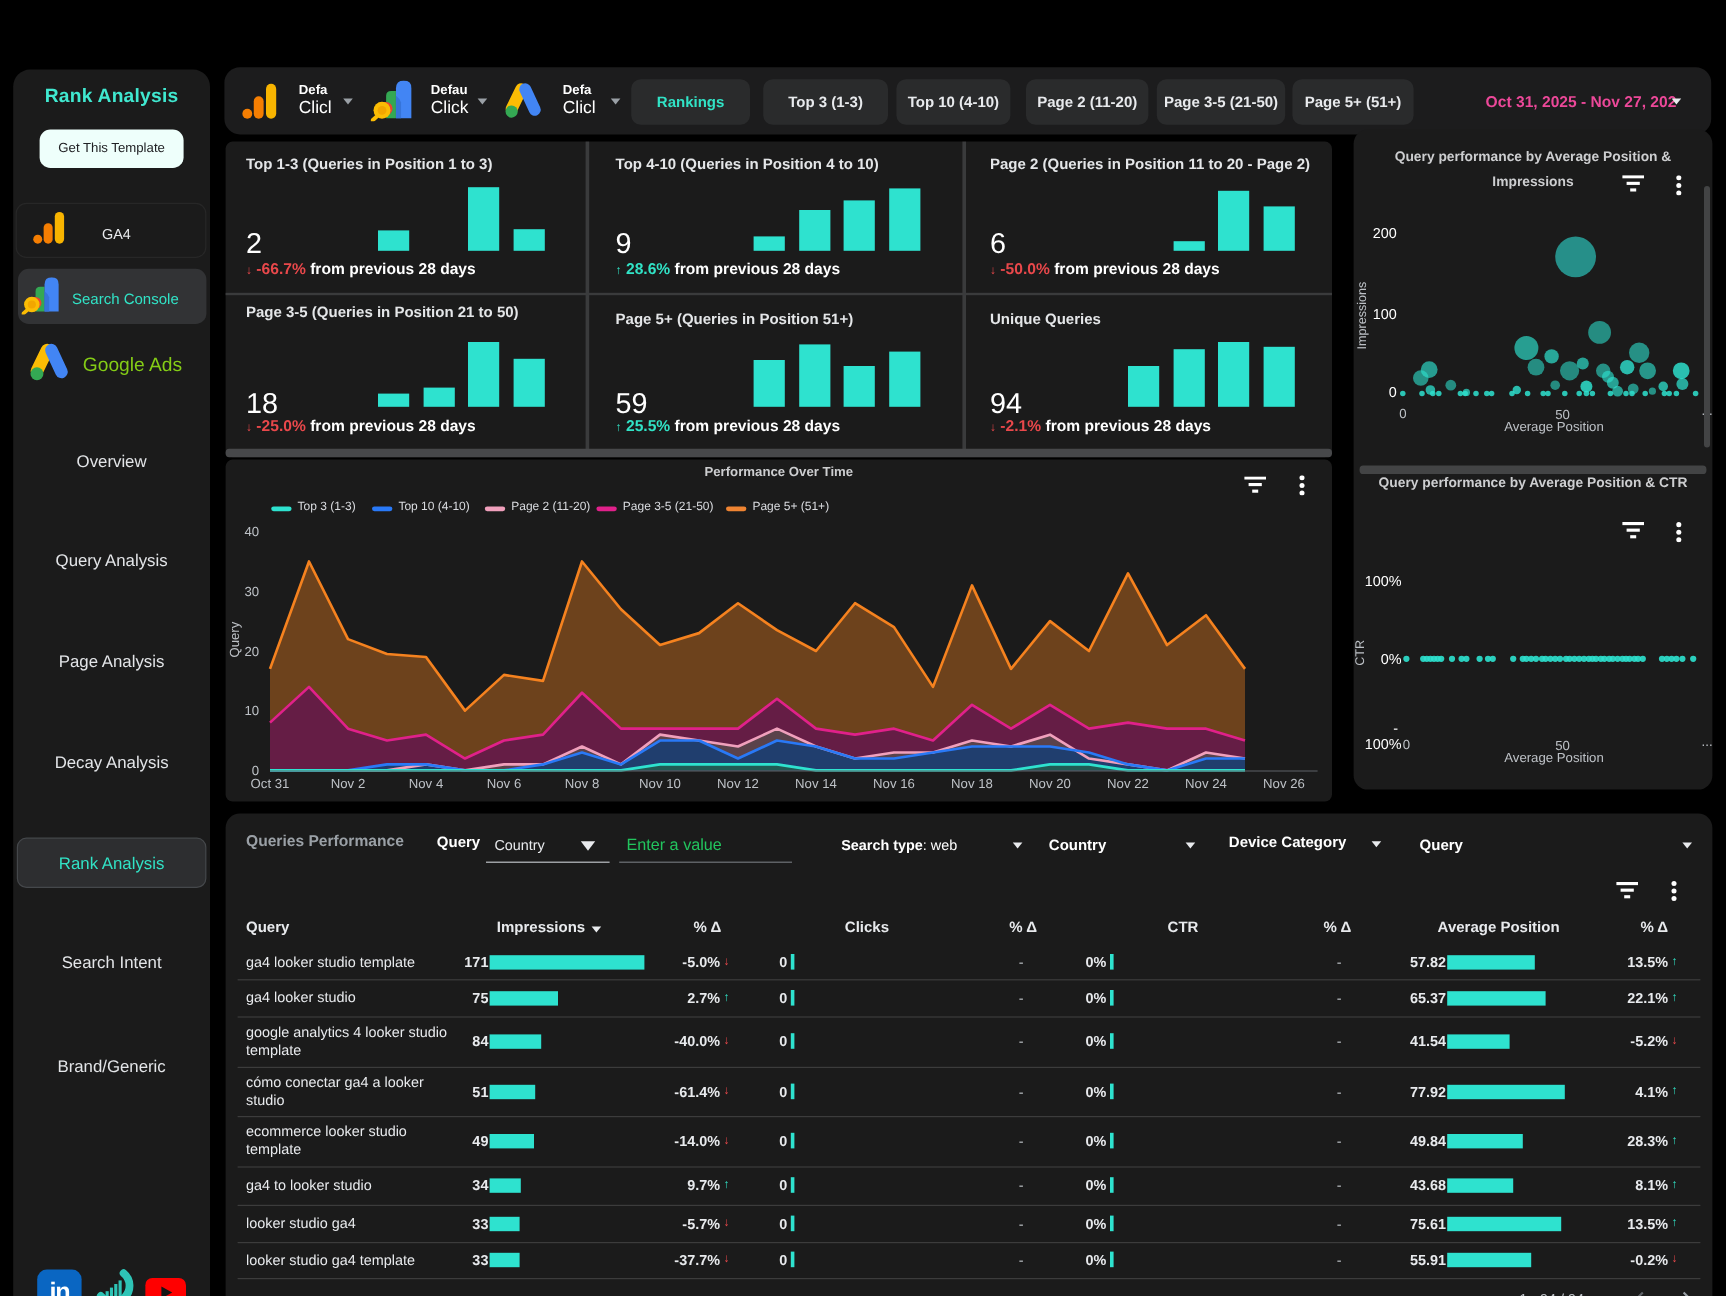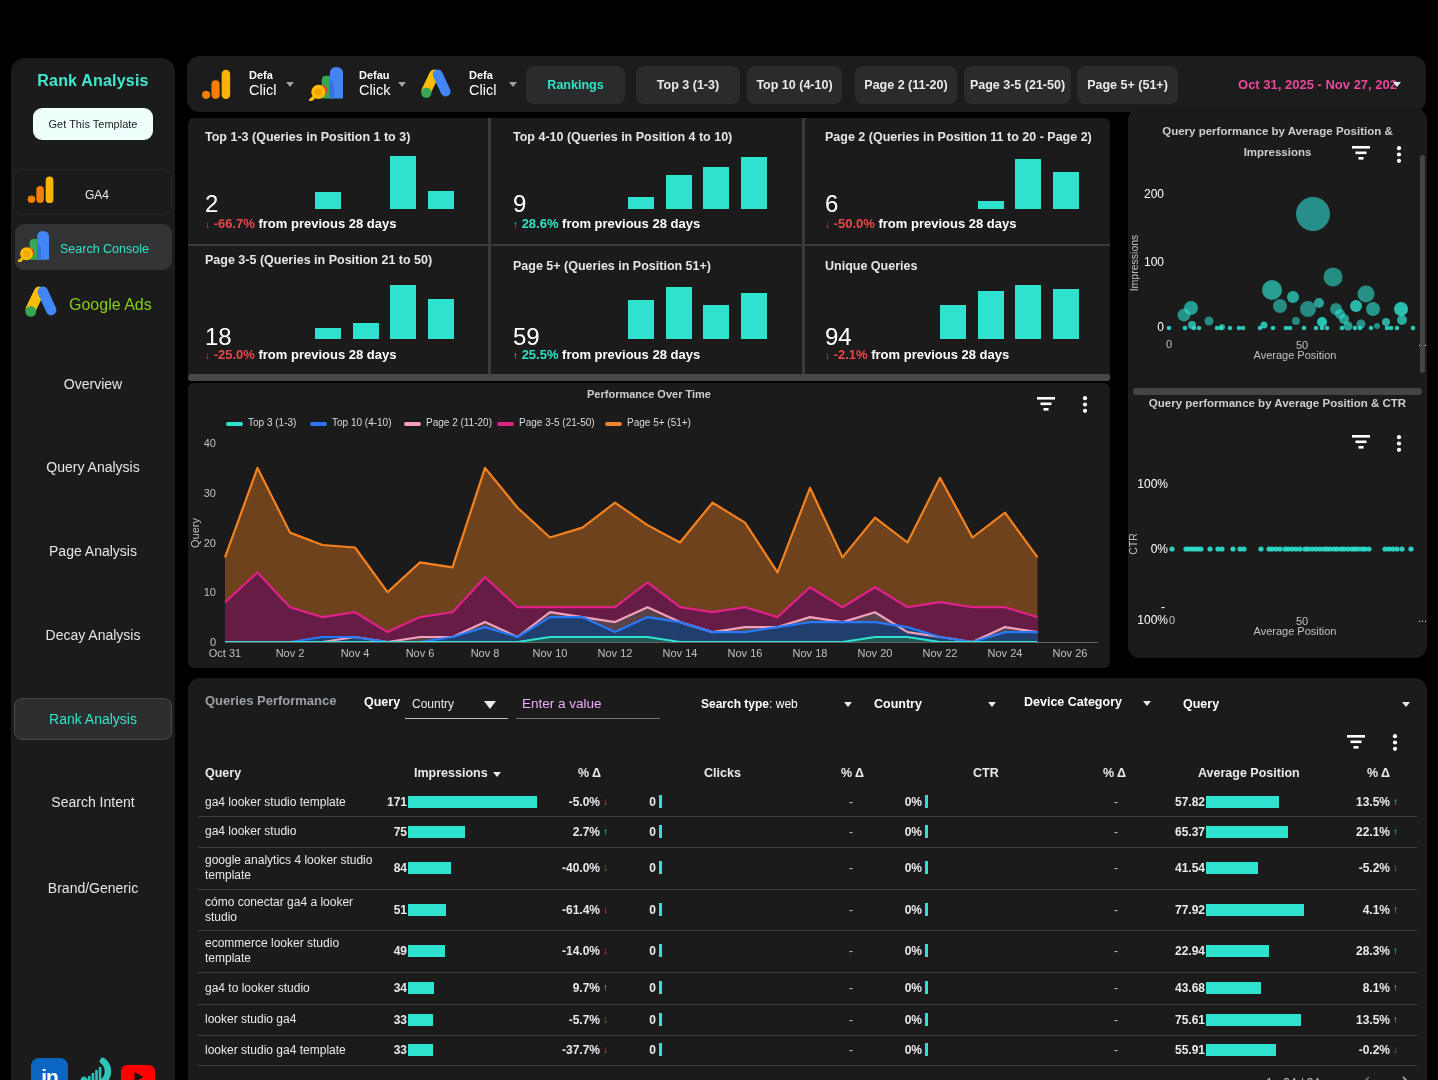--- a/index.html
+++ b/index.html
@@ -361,21 +361,21 @@
       <text x="167" y="252" font-size="11" fill="#bdc1c6" text-anchor="middle">Average Position</text>
     </svg>
 </div>
 <div class="card" style="left:188px;top:630px;width:1239px;height:442px;border-radius:12px">
 <div class="abs b" style="left:17px;top:15px;font-size:13px;color:#9aa0a6">Queries Performance</div>
 <div class="abs b" style="left:176px;top:17px;font-size:12.5px;color:#fff">Query</div>
 <div class="abs" style="left:217px;top:14px;width:103px;height:27px;border-bottom:1.5px solid #bdc1c6"></div>
 <div class="abs" style="left:224px;top:19px;font-size:12px;color:#e8eaed">Country</div>
 <span class="abs" style="left:296px;top:23px;width:0;height:0;border-left:6.5px solid transparent;border-right:6.5px solid transparent;border-top:8px solid #e8eaed"></span>
 <div class="abs" style="left:328px;top:14px;width:144px;height:27px;border-bottom:1.5px solid #6f7378"></div>
-<div class="abs" style="left:334px;top:18px;font-size:13.5px;color:#f0abfc">Enter a value</div>
+<div class="abs" style="left:334px;top:18px;font-size:13.5px;color:#22c55e">Enter a value</div>
 <div class="abs" style="left:513px;top:19px;font-size:12px;color:#fff"><span class="b">Search type</span>: web</div>
 <span class="caret caretw abs" style="left:656px;top:24px"></span>
 <div class="abs b" style="left:686px;top:19px;font-size:12.5px;color:#fff">Country</div>
 <span class="caret caretw abs" style="left:800px;top:24px"></span>
 <div class="abs b" style="left:836px;top:17px;font-size:12.5px;color:#fff">Device Category</div>
 <span class="caret caretw abs" style="left:955px;top:23px"></span>
 <div class="abs b" style="left:995px;top:19px;font-size:12.5px;color:#fff">Query</div>
 <span class="caret caretw abs" style="left:1214px;top:24px"></span>
 <svg class="abs" style="left:1158px;top:57px" width="20" height="15" viewBox="0 0 20 15">
 <rect x="1" y="0" width="18" height="2.6" fill="#fff"></rect>
@@ -464,21 +464,21 @@
 <div class="abs qp b" style="left:150px;top:266.0px;width:69px;text-align:right">49</div>
 <div class="bar" style="left:220px;top:267.0px;width:37px;height:12px"></div>
 <div class="abs qp b" style="left:330px;top:266.0px;width:82px;text-align:right">-14.0%</div>
 <div class="abs" style="left:415px;top:267.0px;font-size:10px"><span class="red">↓</span></div>
 <div class="abs qp b" style="left:430px;top:266.0px;width:38px;text-align:right">0</div>
 <div class="bar" style="left:471px;top:266.0px;width:3px;height:13px"></div>
 <div class="abs qp" style="left:640px;top:266.0px;width:46px;text-align:center;color:#bdc1c6">-</div>
 <div class="abs qp b" style="left:690px;top:266.0px;width:44px;text-align:right">0%</div>
 <div class="bar" style="left:737px;top:266.0px;width:3px;height:13px"></div>
 <div class="abs qp" style="left:905px;top:266.0px;width:46px;text-align:center;color:#bdc1c6">-</div>
-<div class="abs qp b" style="left:955px;top:266.0px;width:62px;text-align:right">22.94</div>
+<div class="abs qp b" style="left:955px;top:266.0px;width:62px;text-align:right">49.84</div>
 <div class="bar" style="left:1018px;top:267.0px;width:63px;height:12px"></div>
 <div class="abs qp b" style="left:1120px;top:266.0px;width:82px;text-align:right">28.3%</div>
 <div class="abs" style="left:1205px;top:267.0px;font-size:10px"><span class="teal">↑</span></div>
 <div class="abs" style="left:10px;top:294px;width:1219px;height:0;border-top:1px solid #3c3c3c"></div>
 <div class="abs qp" style="left:17px;top:294px;height:32px;width:190px;display:flex;align-items:center;line-height:1.25">ga4 to looker studio</div>
 <div class="abs qp b" style="left:150px;top:303.0px;width:69px;text-align:right">34</div>
 <div class="bar" style="left:220px;top:304.0px;width:26px;height:12px"></div>
 <div class="abs qp b" style="left:330px;top:303.0px;width:82px;text-align:right">9.7%</div>
 <div class="abs" style="left:415px;top:304.0px;font-size:10px"><span class="teal">↑</span></div>
 <div class="abs qp b" style="left:430px;top:303.0px;width:38px;text-align:right">0</div>

